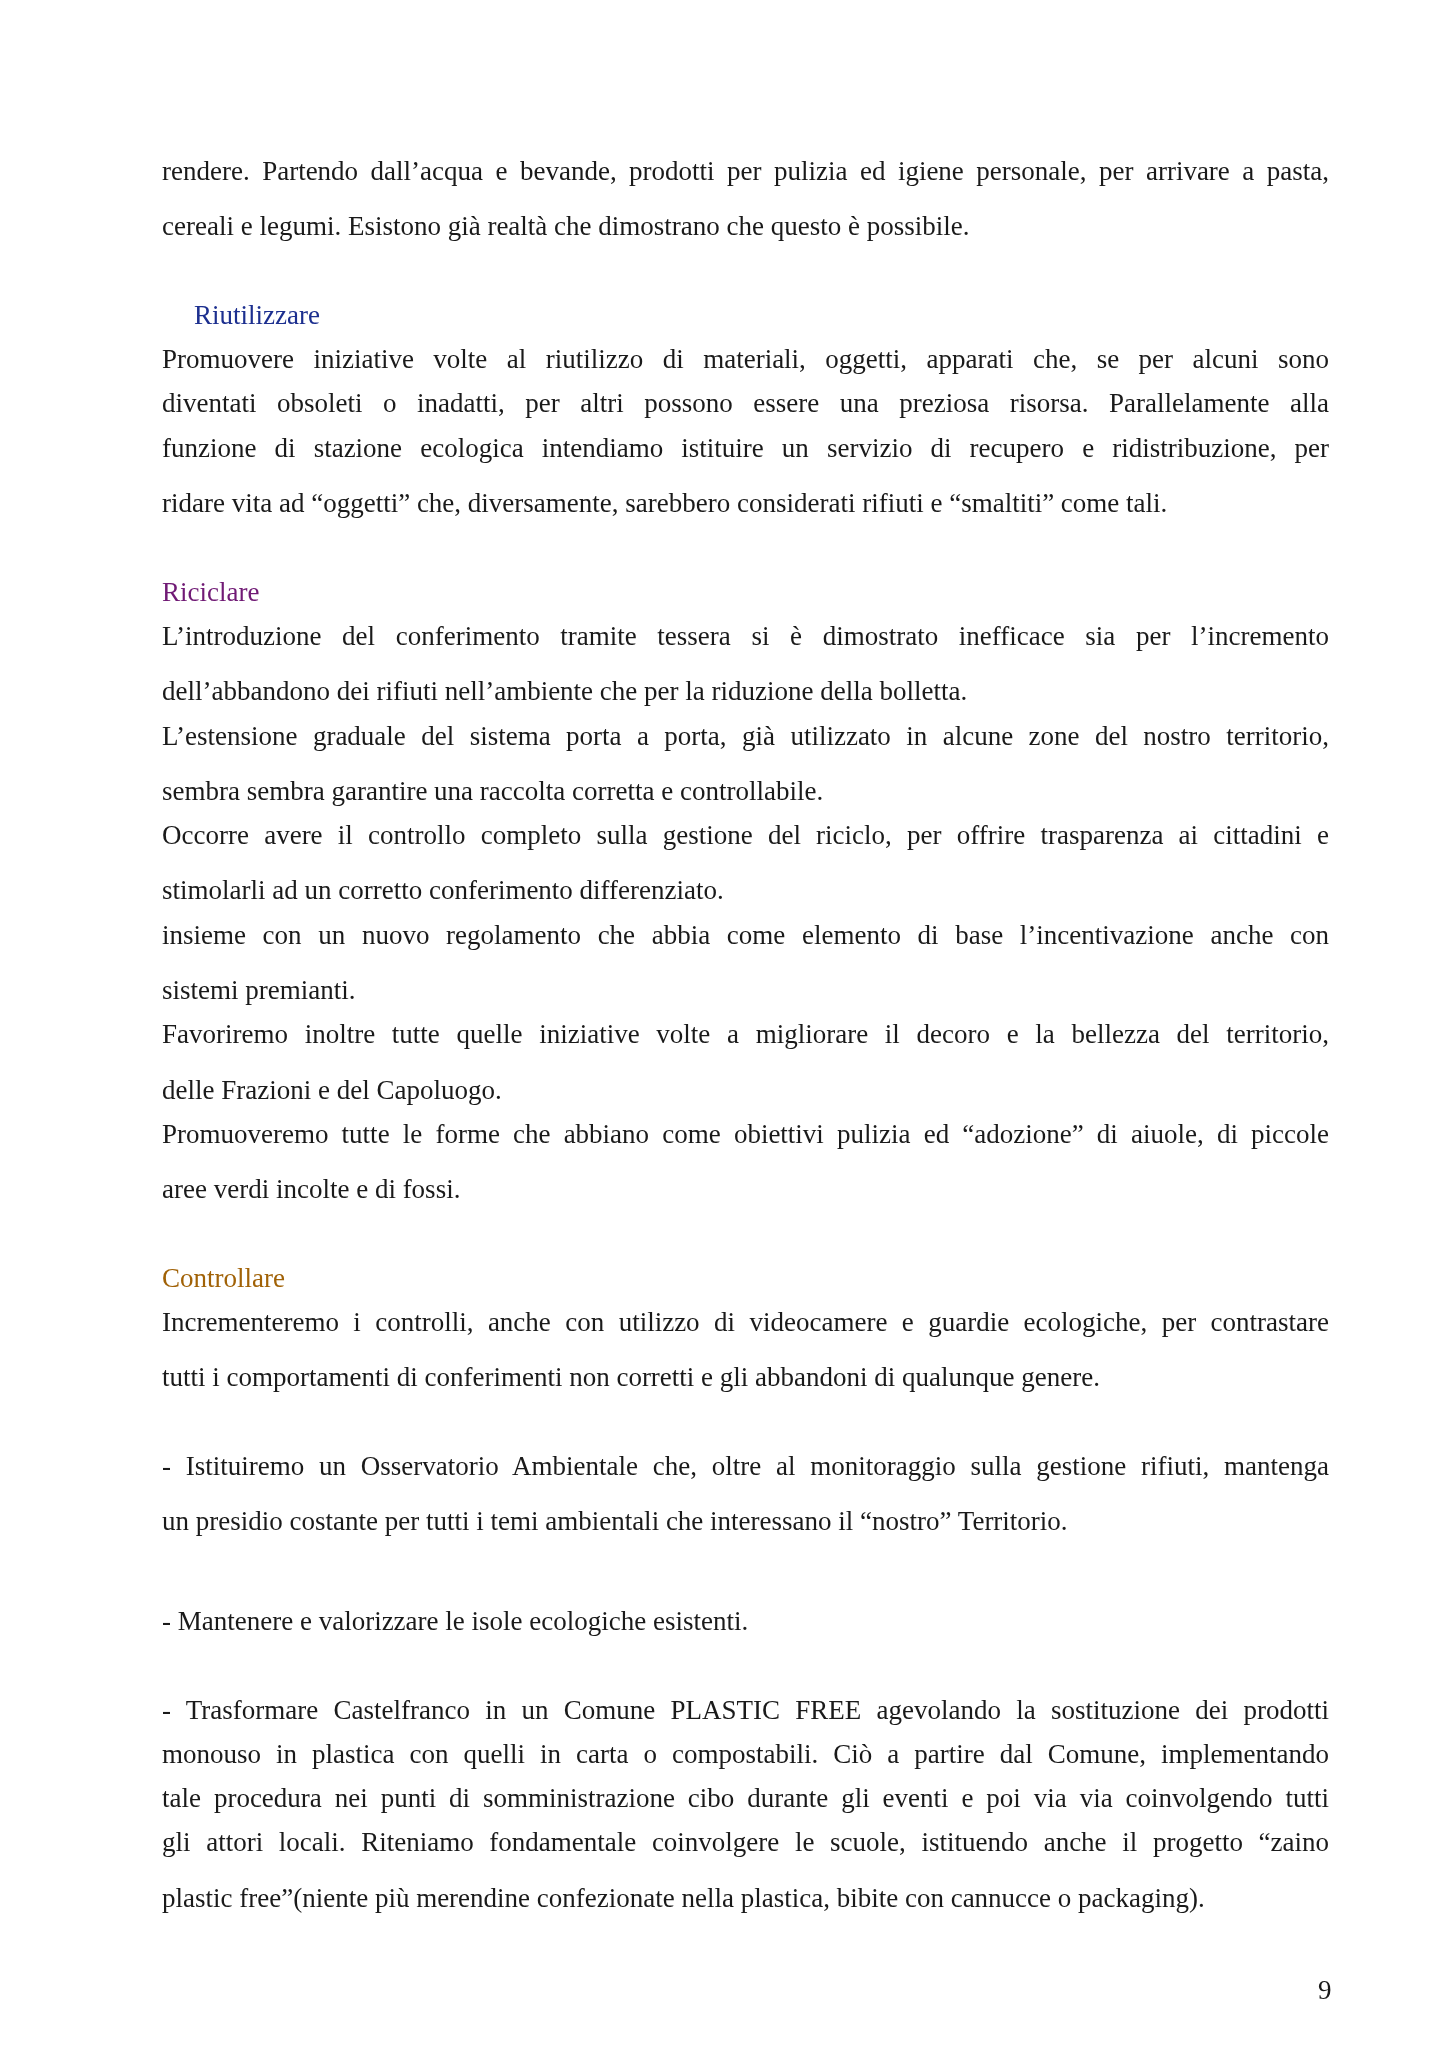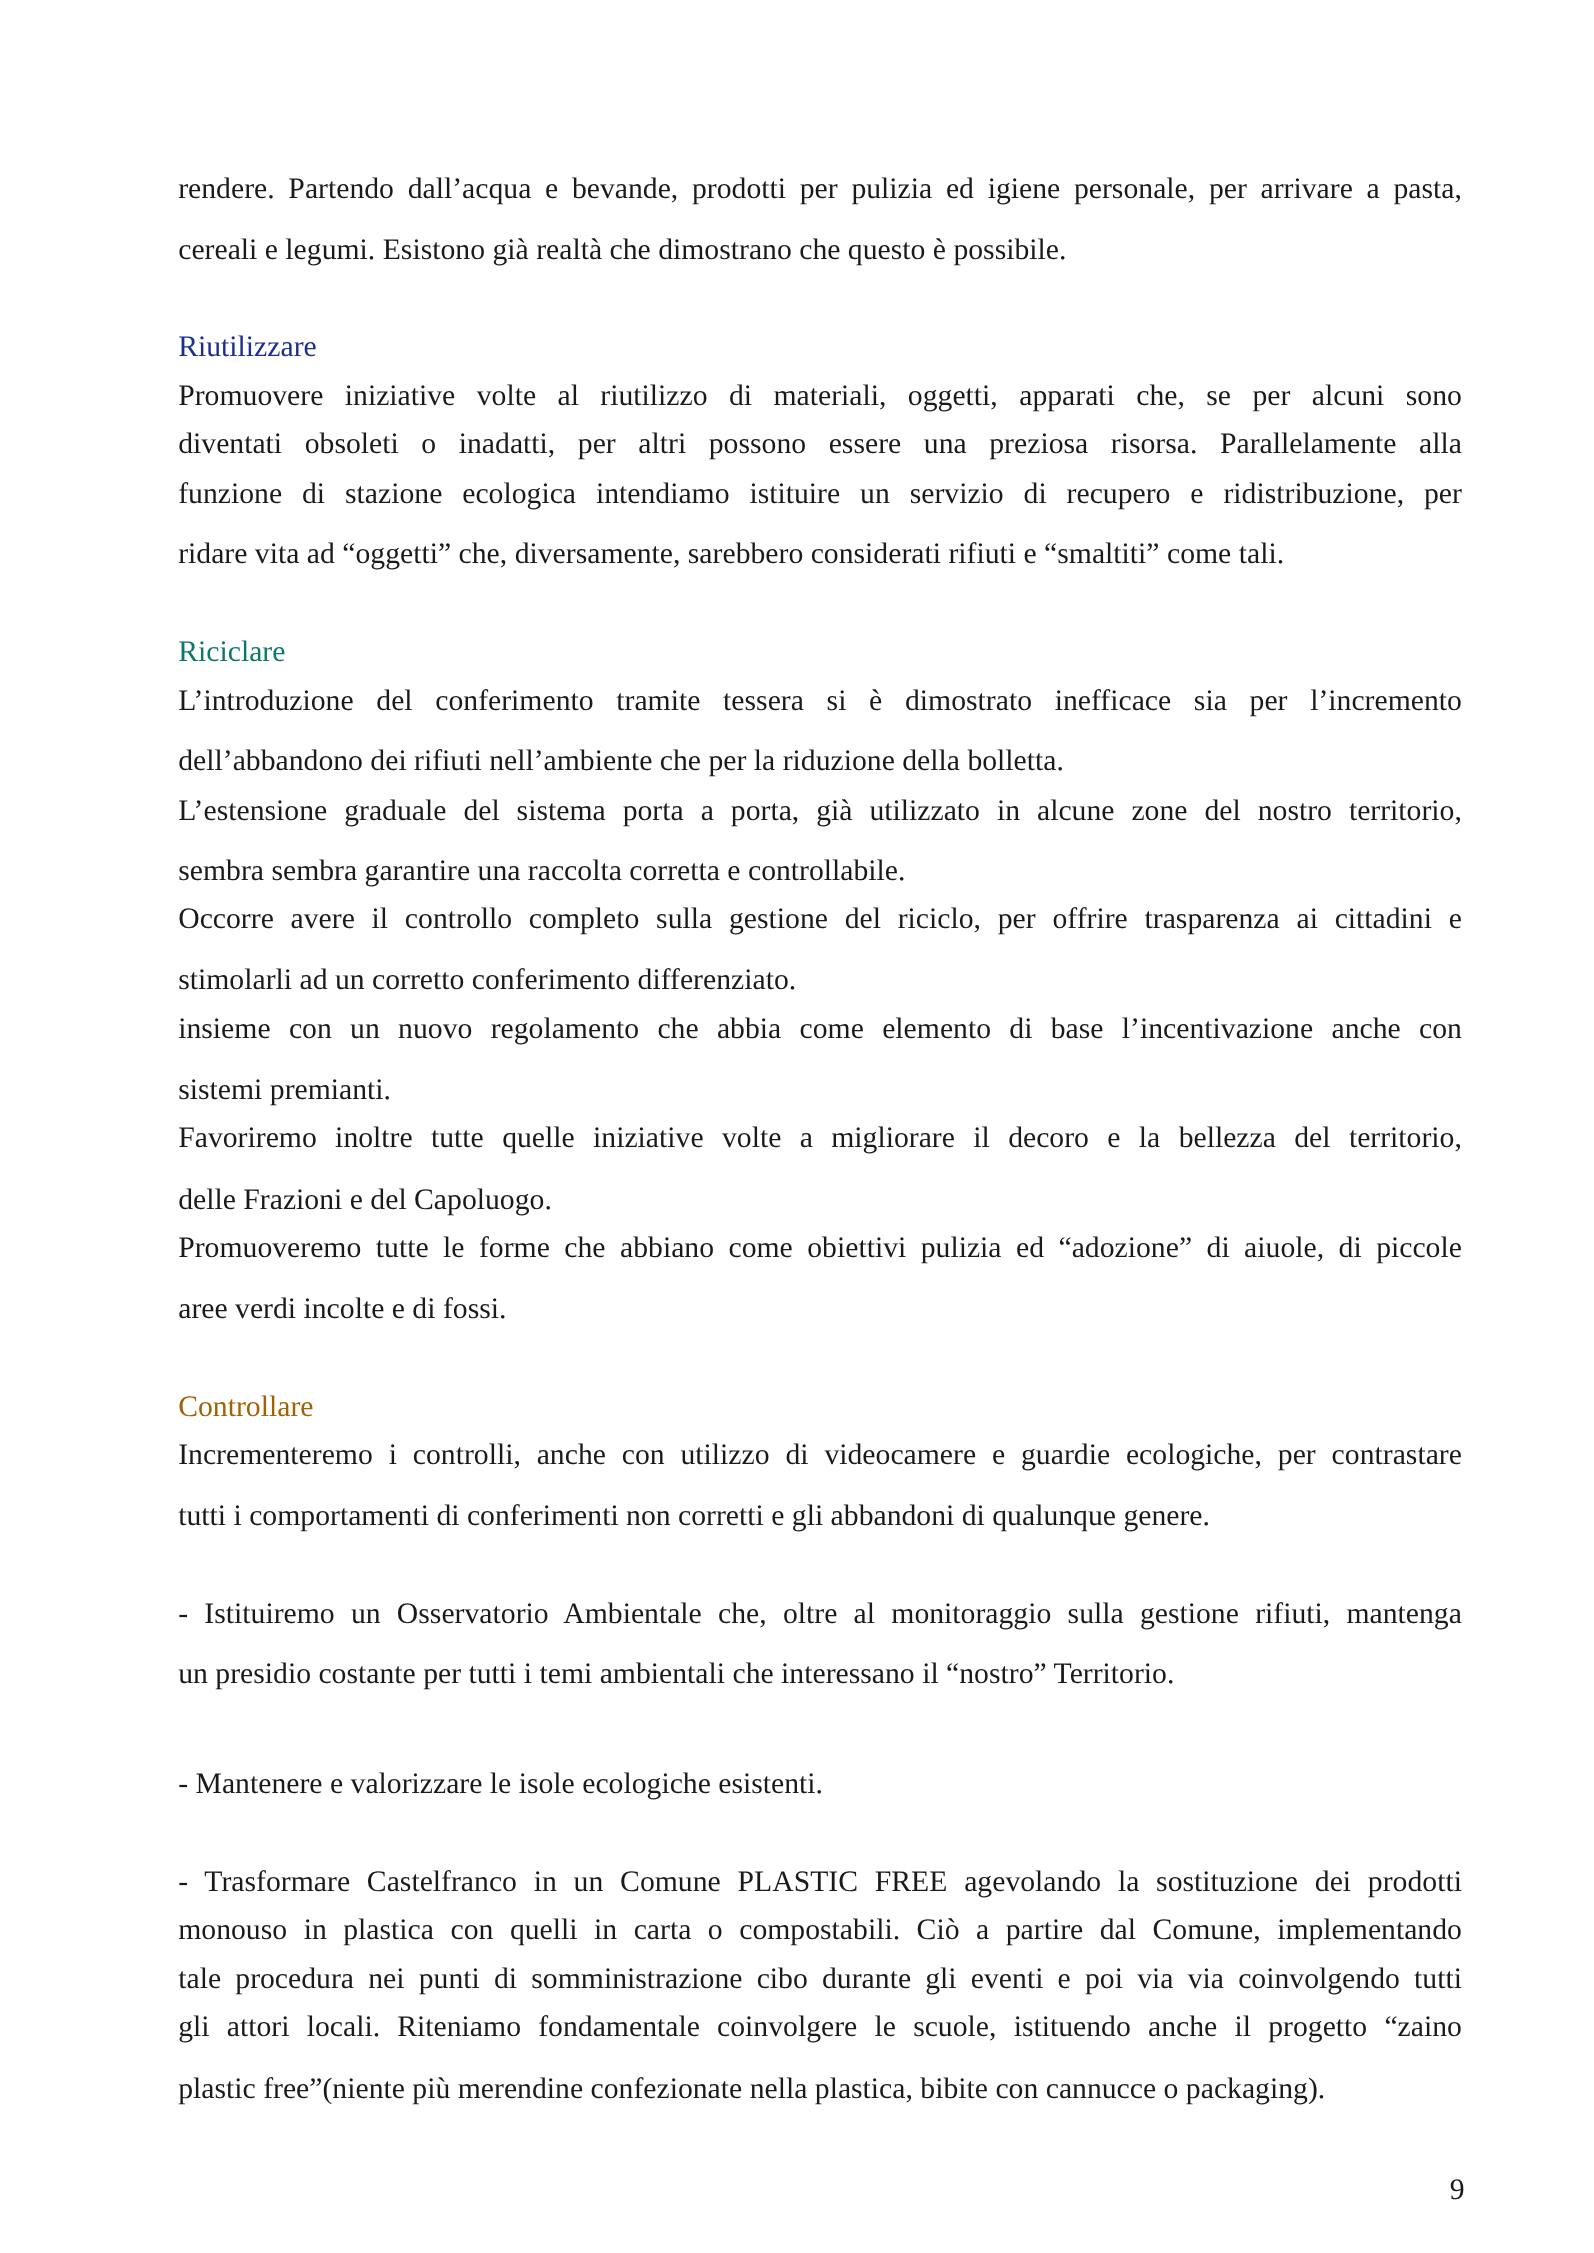--- a/index.html
+++ b/index.html
@@ -26,27 +26,27 @@
   }
 </style>
 </head>
 <body>
 
 <div class="page">
   <div class="text-block" id="text-block">
     <div class="line full">rendere. Partendo dall’acqua e bevande, prodotti per pulizia ed igiene personale, per arrivare a pasta,</div>
     <div class="line last">cereali e legumi. Esistono già realtà che dimostrano che questo è possibile.</div>
     <div class="line blank">&nbsp;</div>
-    <div class="line heading" style="color: rgb(28, 47, 143);">Riutilizzare</div>
+    <div class="line heading" style="color: rgb(28, 47, 143); margin-left: 32px;">Riutilizzare</div>
     <div class="line full">Promuovere iniziative volte al riutilizzo di materiali, oggetti, apparati che, se per alcuni sono</div>
     <div class="line full">diventati obsoleti o inadatti, per altri possono essere una preziosa risorsa. Parallelamente alla</div>
     <div class="line full">funzione di stazione ecologica intendiamo istituire un servizio di recupero e ridistribuzione, per</div>
     <div class="line last">ridare vita ad “oggetti” che, diversamente, sarebbero considerati rifiuti e “smaltiti” come tali.</div>
     <div class="line blank">&nbsp;</div>
-    <div class="line heading" style="color: #0f766e;">Riciclare</div>
+    <div class="line heading" style="color: #701a75;">Riciclare</div>
     <div class="line full">L’introduzione del conferimento tramite tessera si è dimostrato inefficace sia per l’incremento</div>
     <div class="line last">dell’abbandono dei rifiuti nell’ambiente che per la riduzione della bolletta.</div>
     <div class="line full">L’estensione graduale del sistema porta a porta, già utilizzato in alcune zone del nostro territorio,</div>
     <div class="line last">sembra sembra garantire una raccolta corretta e controllabile.</div>
     <div class="line full">Occorre  avere il controllo completo sulla gestione del riciclo, per offrire trasparenza ai cittadini e</div>
     <div class="line last">stimolarli ad un corretto conferimento differenziato.</div>
     <div class="line full">insieme con un nuovo regolamento che abbia come elemento di base l’incentivazione anche con</div>
     <div class="line last">sistemi premianti.</div>
     <div class="line full">Favoriremo inoltre tutte quelle iniziative volte a migliorare il decoro e la bellezza del territorio,</div>
     <div class="line last">delle Frazioni e del Capoluogo.</div>

